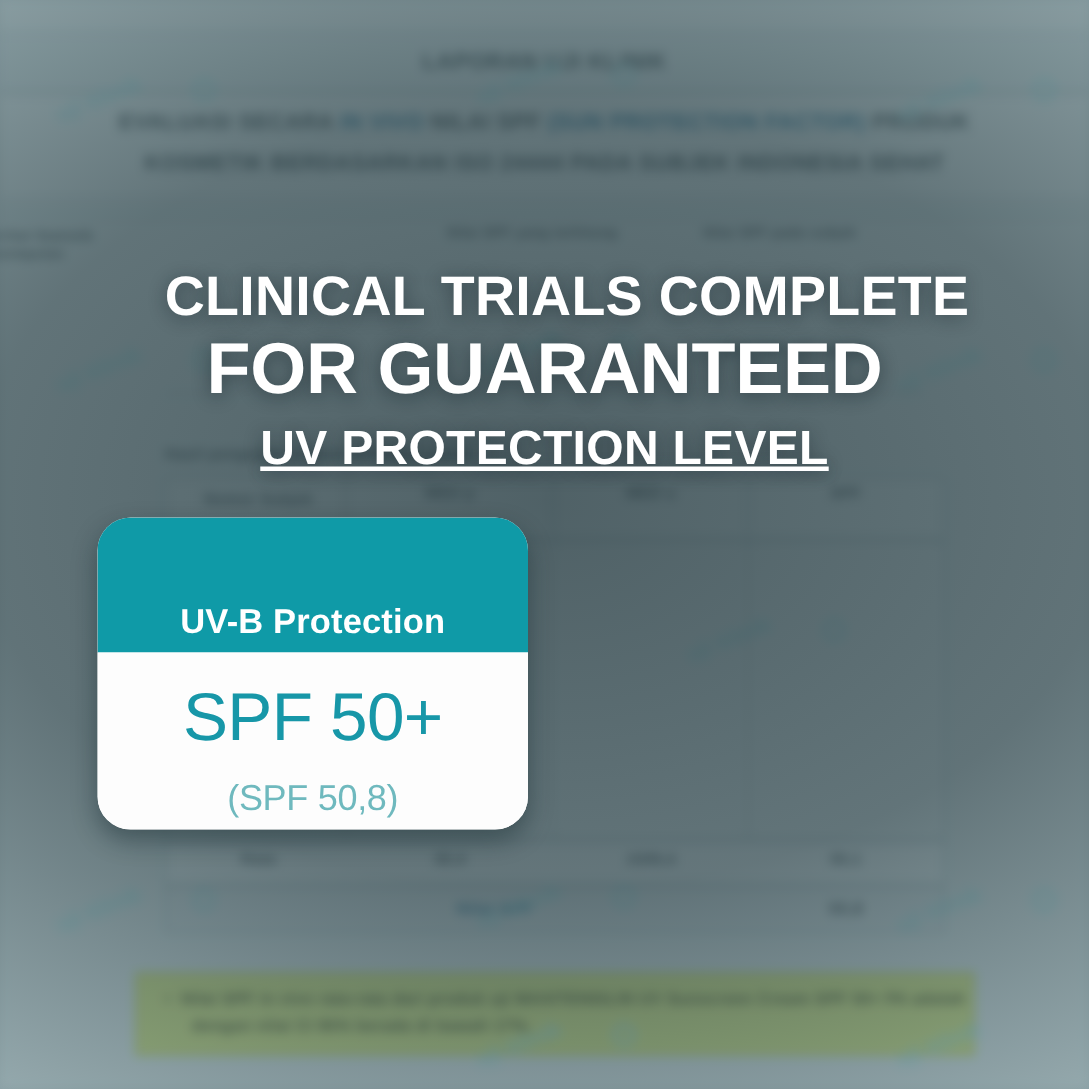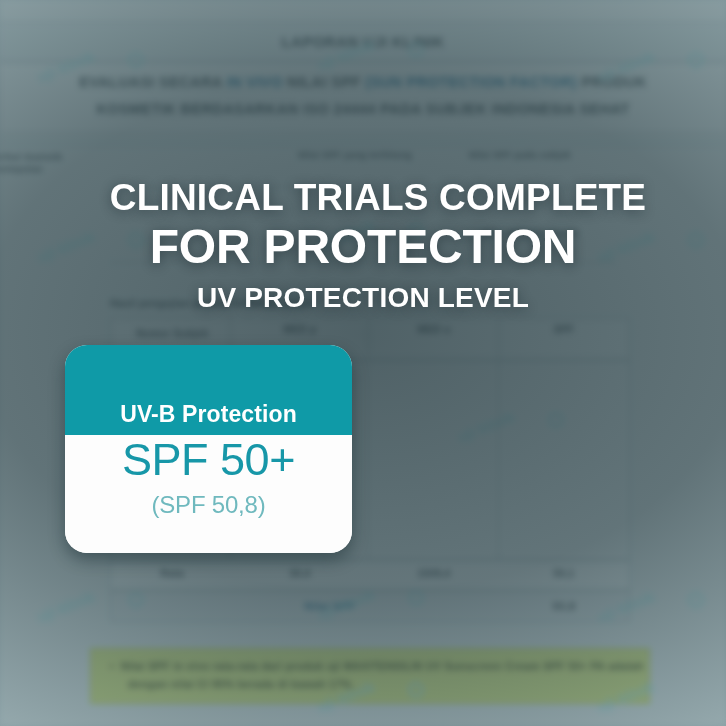--- a/index.html
+++ b/index.html
@@ -101,23 +101,24 @@
     letter-spacing:0.2px;
     line-height:46px;
     margin-left:30px;
   }
   .hl2 {
     font-size:48px; font-weight:700;
     letter-spacing:-0.2px;
     line-height:52px;
   }
   .hl3 {
-    font-size:28px; font-weight:700;
+    font-size:32px; font-weight:700;
     letter-spacing:0.2px;
     line-height:50px;
+    text-decoration:underline;
   }
 
   
   #cards {
     position:absolute;
     left:65px; top:345px;
     width:594px; height:208px;
     display:flex;
     justify-content:space-between;
   }
@@ -147,36 +148,36 @@
     text-align:center;
     letter-spacing:0.1px;
     margin-top:48px;
   }
   .card-body {
     flex:1;
     background:#fdfdfd;
     display:flex;
     flex-direction:column;
     align-items:center;
-    justify-content:flex-start;
+    justify-content:flex-end;
     padding-bottom:6px;
   }
   .card-value {
     color:#1797a8;
     font-size:45px;
     font-weight:400;
     line-height:50px;
     letter-spacing:-0.5px;
   }
   .card-sub {
     color:#6fb9be;
     font-size:24px;
     font-weight:400;
     line-height:28px;
-    margin-top:6px;
+    margin-top:16px;
     letter-spacing:-0.2px;
   }
 </style>
 </head>
 <body>
 
 <div id="stage">
 
   <div id="doc-bg">
     <div class="doc-page">
@@ -260,21 +261,21 @@
       <div class="wm-dot" style="left:688px; top:592px;"></div>
       <div class="wm-dot" style="left:408px; top:682px;"></div>
     </div>
   </div>
 
   <div id="tint"></div>
   <div id="vignette"></div>
 
   <div id="headline">
     <div class="hl1">CLINICAL TRIALS COMPLETE</div>
-    <div class="hl2">FOR PROTECTION</div>
+    <div class="hl2">FOR GUARANTEED</div>
     <div class="hl3">UV PROTECTION LEVEL</div>
   </div>
 
   <div id="cards">
 
     <div class="card">
       <div class="card-head">
         <div class="card-head-text">
           <span>UV-B Protection</span><br>
         </div>

